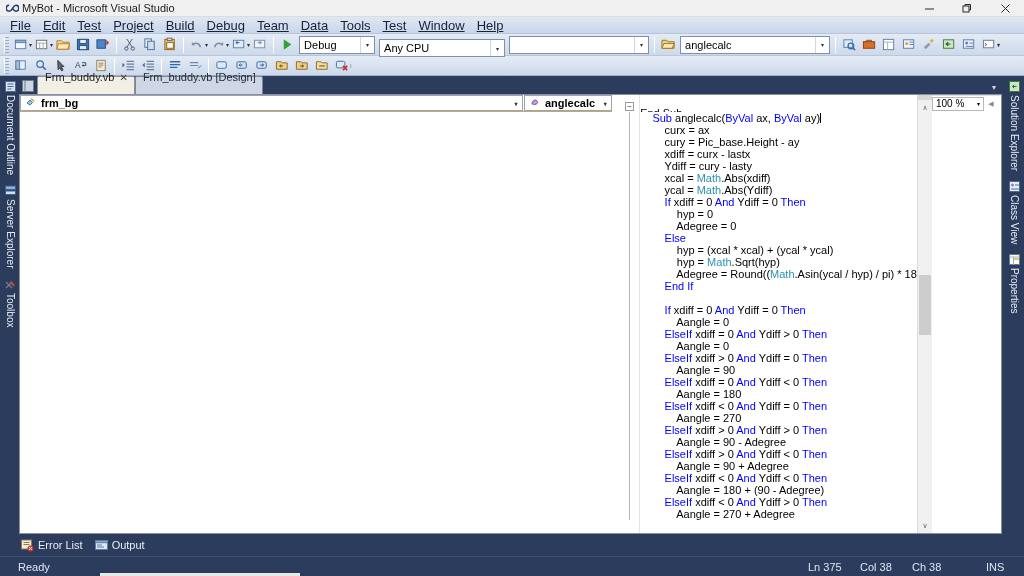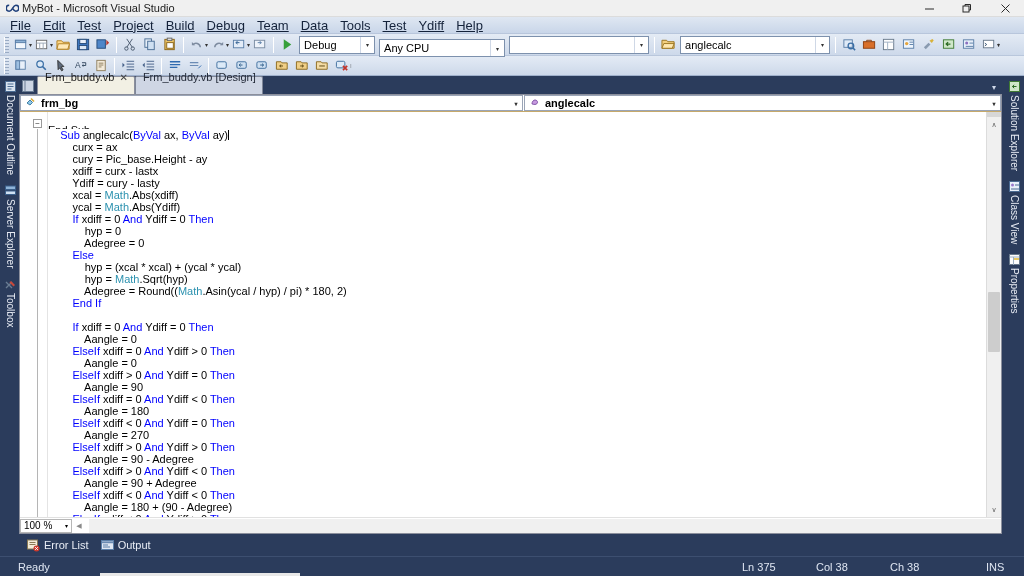--- a/index.html
+++ b/index.html
@@ -123,21 +123,21 @@
     background: #cfd6e4; color: #232a38; border-color: #7f8798;
   }
   .doctab .x { font-size: 10px; color: #444; }
   .tabrow-spacer { flex: 1; }
   .tabrow-menu { color: #cfd8e8; font-size: 8px; padding: 0 6px 3px 0; }
 
   
   .editor-frame {
     position: absolute; left: 19px; right: 22px; top: 18px; bottom: 42px;
     background: #fff; border: 1px solid #8b8f9c;
-    display: flex; flex-direction: column;
+    display: flex; flex-direction: row;
   }
   .navbar {
     height: 17px; display: flex; align-items: stretch;
     border-bottom: 1px solid #c6a96a; background: #fff;
   }
   .navcombo {
     display: flex; align-items: center; gap: 4px;
     border: 1px solid #9aa4b6; background: #fff;
     font-size: 11px; font-weight: bold; color: #000;
     padding-left: 4px; position: relative; height: 16px;
@@ -201,41 +201,41 @@
     width: 52px; height: 14px; margin-left: 0; display: flex; align-items: center;
     font-size: 10px; color: #000; background: #fff; border: 1px solid #b7b7b7;
     padding-left: 3px;
   }
   .zoom-combo .za { margin-left: auto; font-size: 6px; padding-right: 3px; }
   .hs-track { flex: 1; height: 14px; background: #f0f0f0; margin-left: 3px; position: relative; }
   .hs-arrow { width: 14px; text-align: center; font-size: 7px; color: #8a8a8a; }
 
   
   .bottom-tabs {
-    position: absolute; left: 19px; right: 22px; bottom: 22px; height: 18px;
+    position: absolute; left: 13px; right: 22px; bottom: 22px; height: 18px;
     display: flex; align-items: center; gap: 3px; padding-left: 5px;
   }
   .btab {
     display: flex; align-items: center; gap: 4px;
     font-size: 11px; color: #e9edf5; padding: 1px 6px 1px 3px;
   }
   .btab .bico { width: 13px; height: 13px; display: block; }
 
   
   .statusbar {
     position: absolute; left: 0; right: 0; bottom: 0; height: 20px;
     background: #2b3c5c; color: #dfe6f2; font-size: 11px;
     display: flex; align-items: center; border-top: 1px solid #3d4f70;
   }
   .status-ready { padding-left: 18px; }
   .status-progress {
     position: absolute; left: 100px; bottom: 0; width: 200px; height: 3px; background: #e8e8e8;
   }
   .status-right { margin-left: auto; display: flex; }
-  .status-cell { width: 74px; text-align: left; }
+  .status-cell { width: 52px; text-align: left; }
   .status-cell.ins { width: 60px; padding-left: 22px; }
 </style>
 </head>
 <body>
 
 <div id="app">
 
   <div class="titlebar">
     <div class="title-ico">
       <svg width="13" height="9" viewBox="0 0 13 9">
@@ -267,21 +267,21 @@
     <div class="menu-item"><u>File</u></div>
     <div class="menu-item"><u>Edit</u></div>
     <div class="menu-item"><u>Test</u></div>
     <div class="menu-item"><u>Project</u></div>
     <div class="menu-item"><u>Build</u></div>
     <div class="menu-item"><u>Debug</u></div>
     <div class="menu-item"><u>Team</u></div>
     <div class="menu-item"><u>Data</u></div>
     <div class="menu-item"><u>Tools</u></div>
     <div class="menu-item"><u>Test</u></div>
-    <div class="menu-item"><u>Ydiff</u></div>
+    <div class="menu-item"><u>Window</u></div>
     <div class="menu-item"><u>Help</u></div>
   </div>
 
   <div class="toolbar">
     <div class="grip"></div>
 
     <div class="tb-btn">
       <svg class="ico" viewBox="0 0 16 16">
         <rect x="1.5" y="3.5" width="11" height="9" fill="#f2f7fd" stroke="#5b7fa8"></rect>
         <rect x="1.5" y="3.5" width="11" height="2.5" fill="#8fb4d8" stroke="#5b7fa8"></rect>

